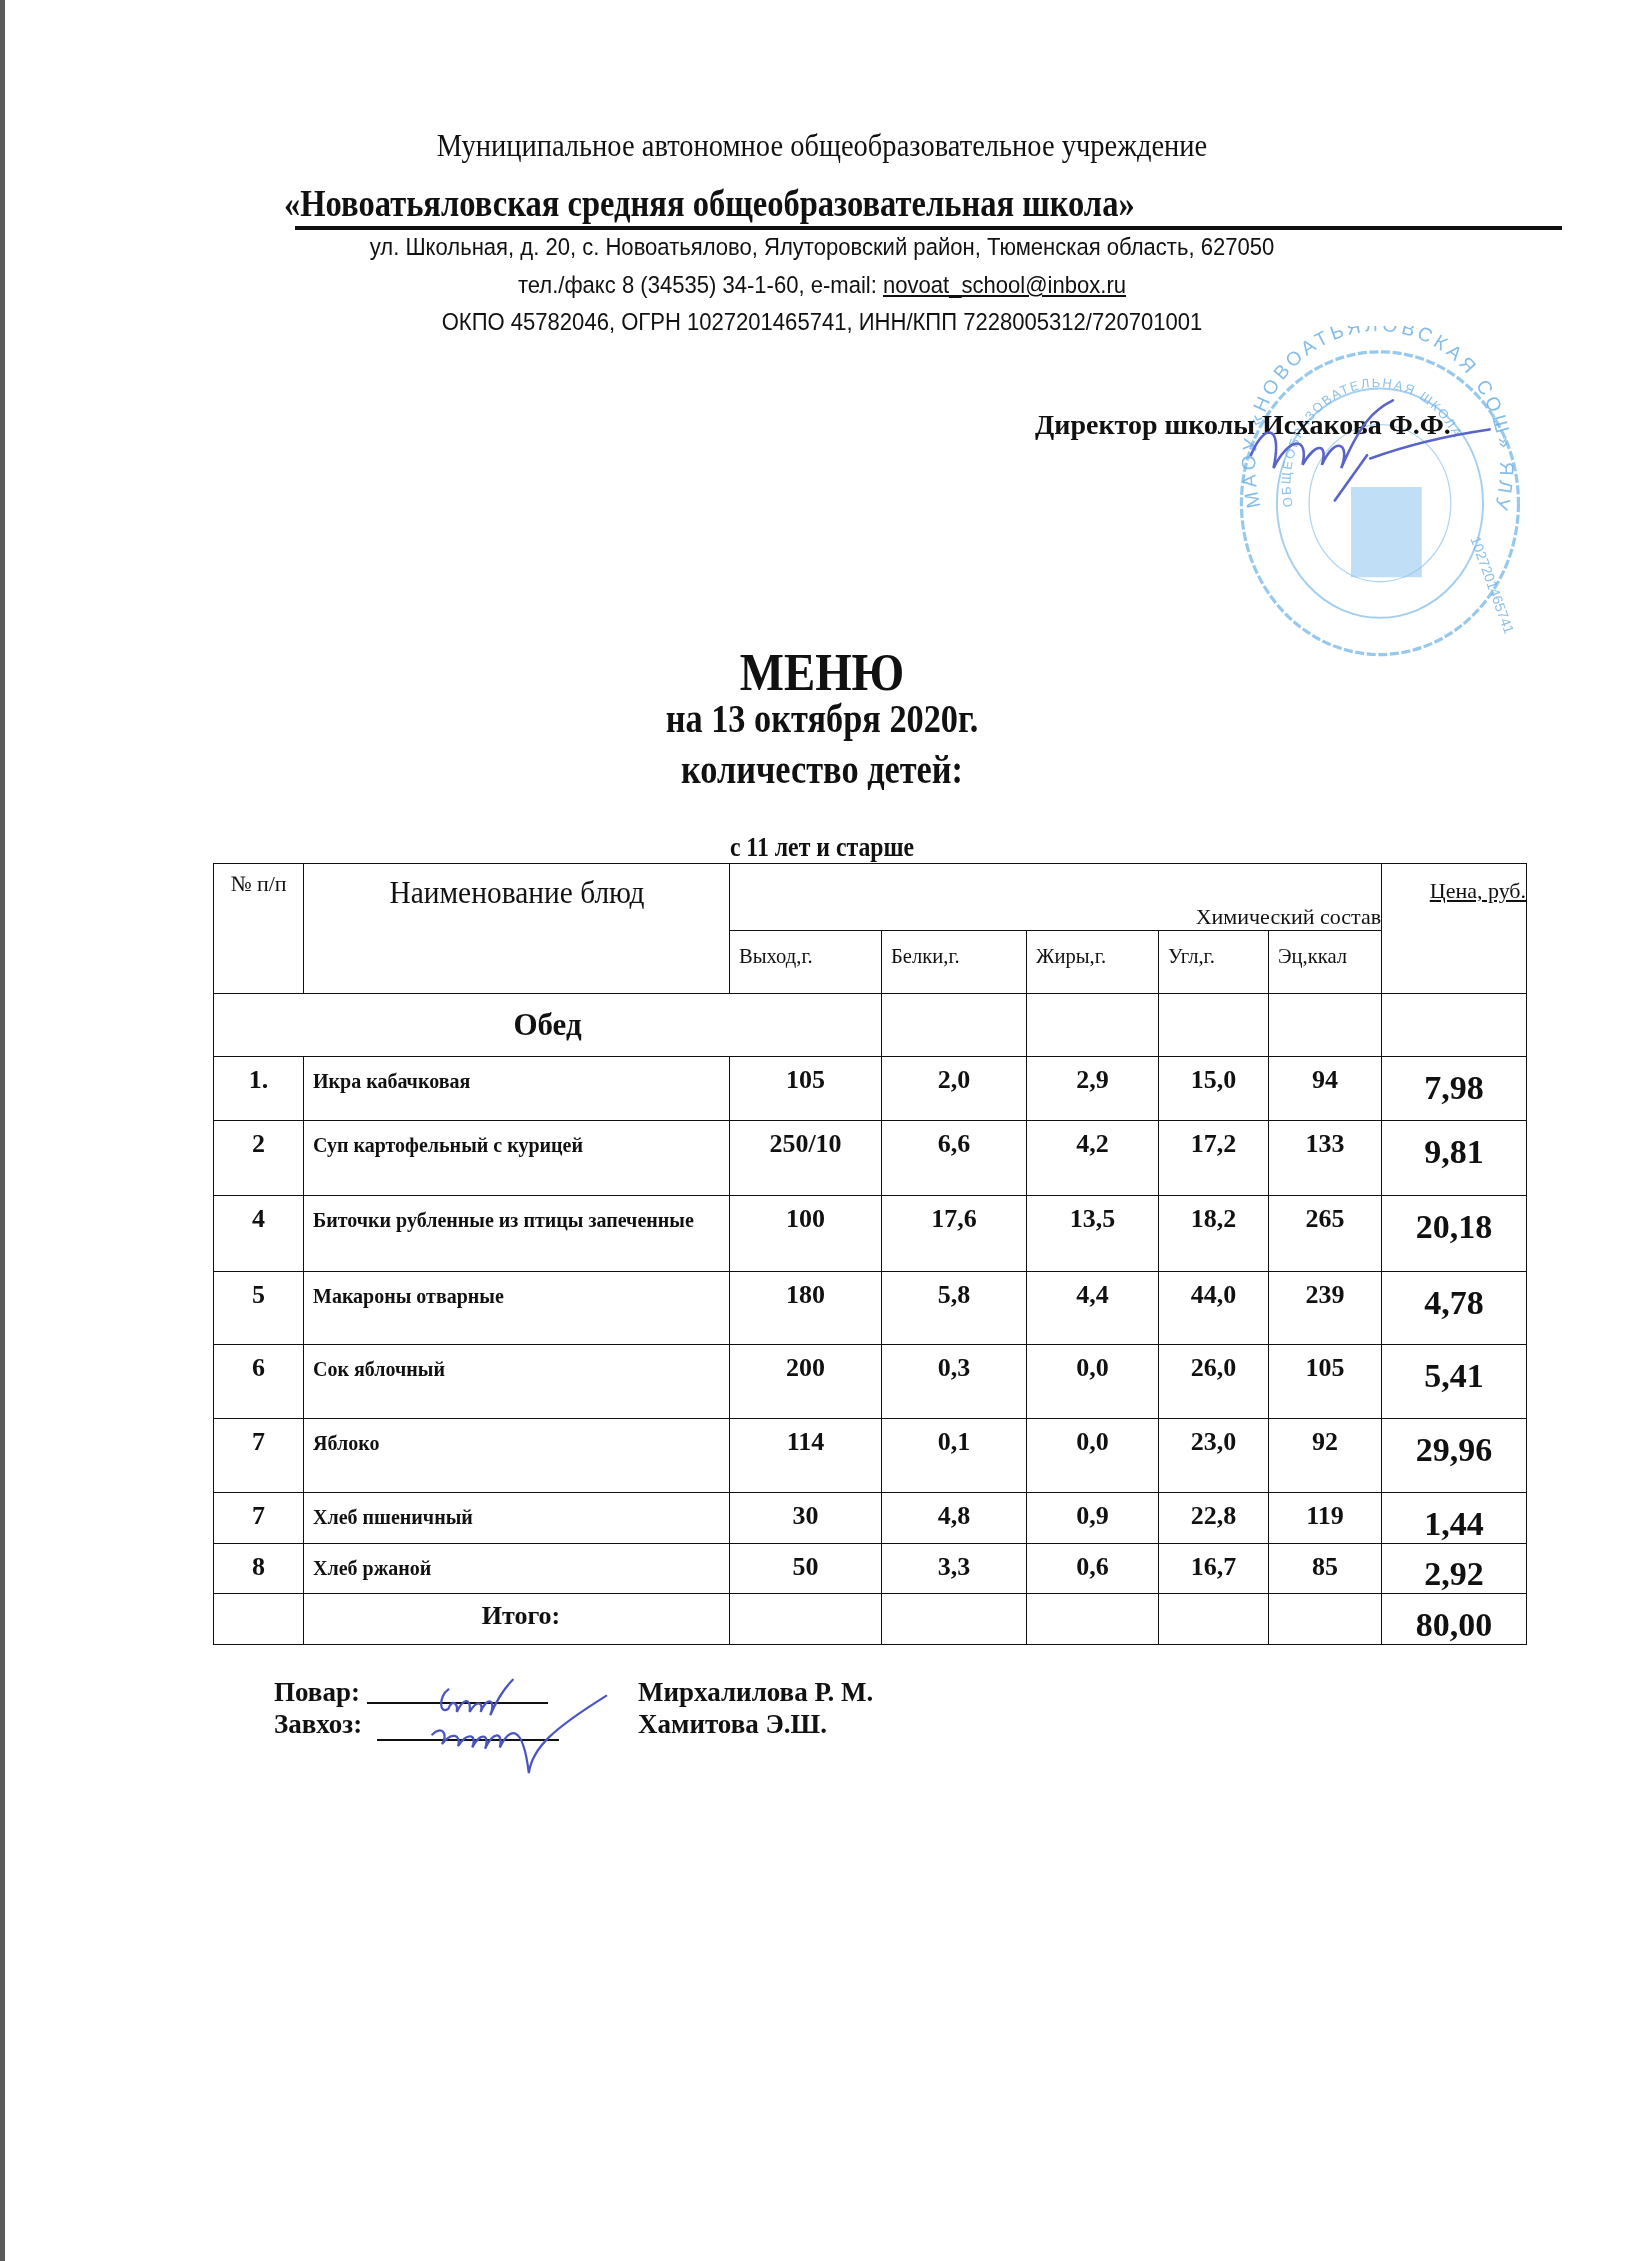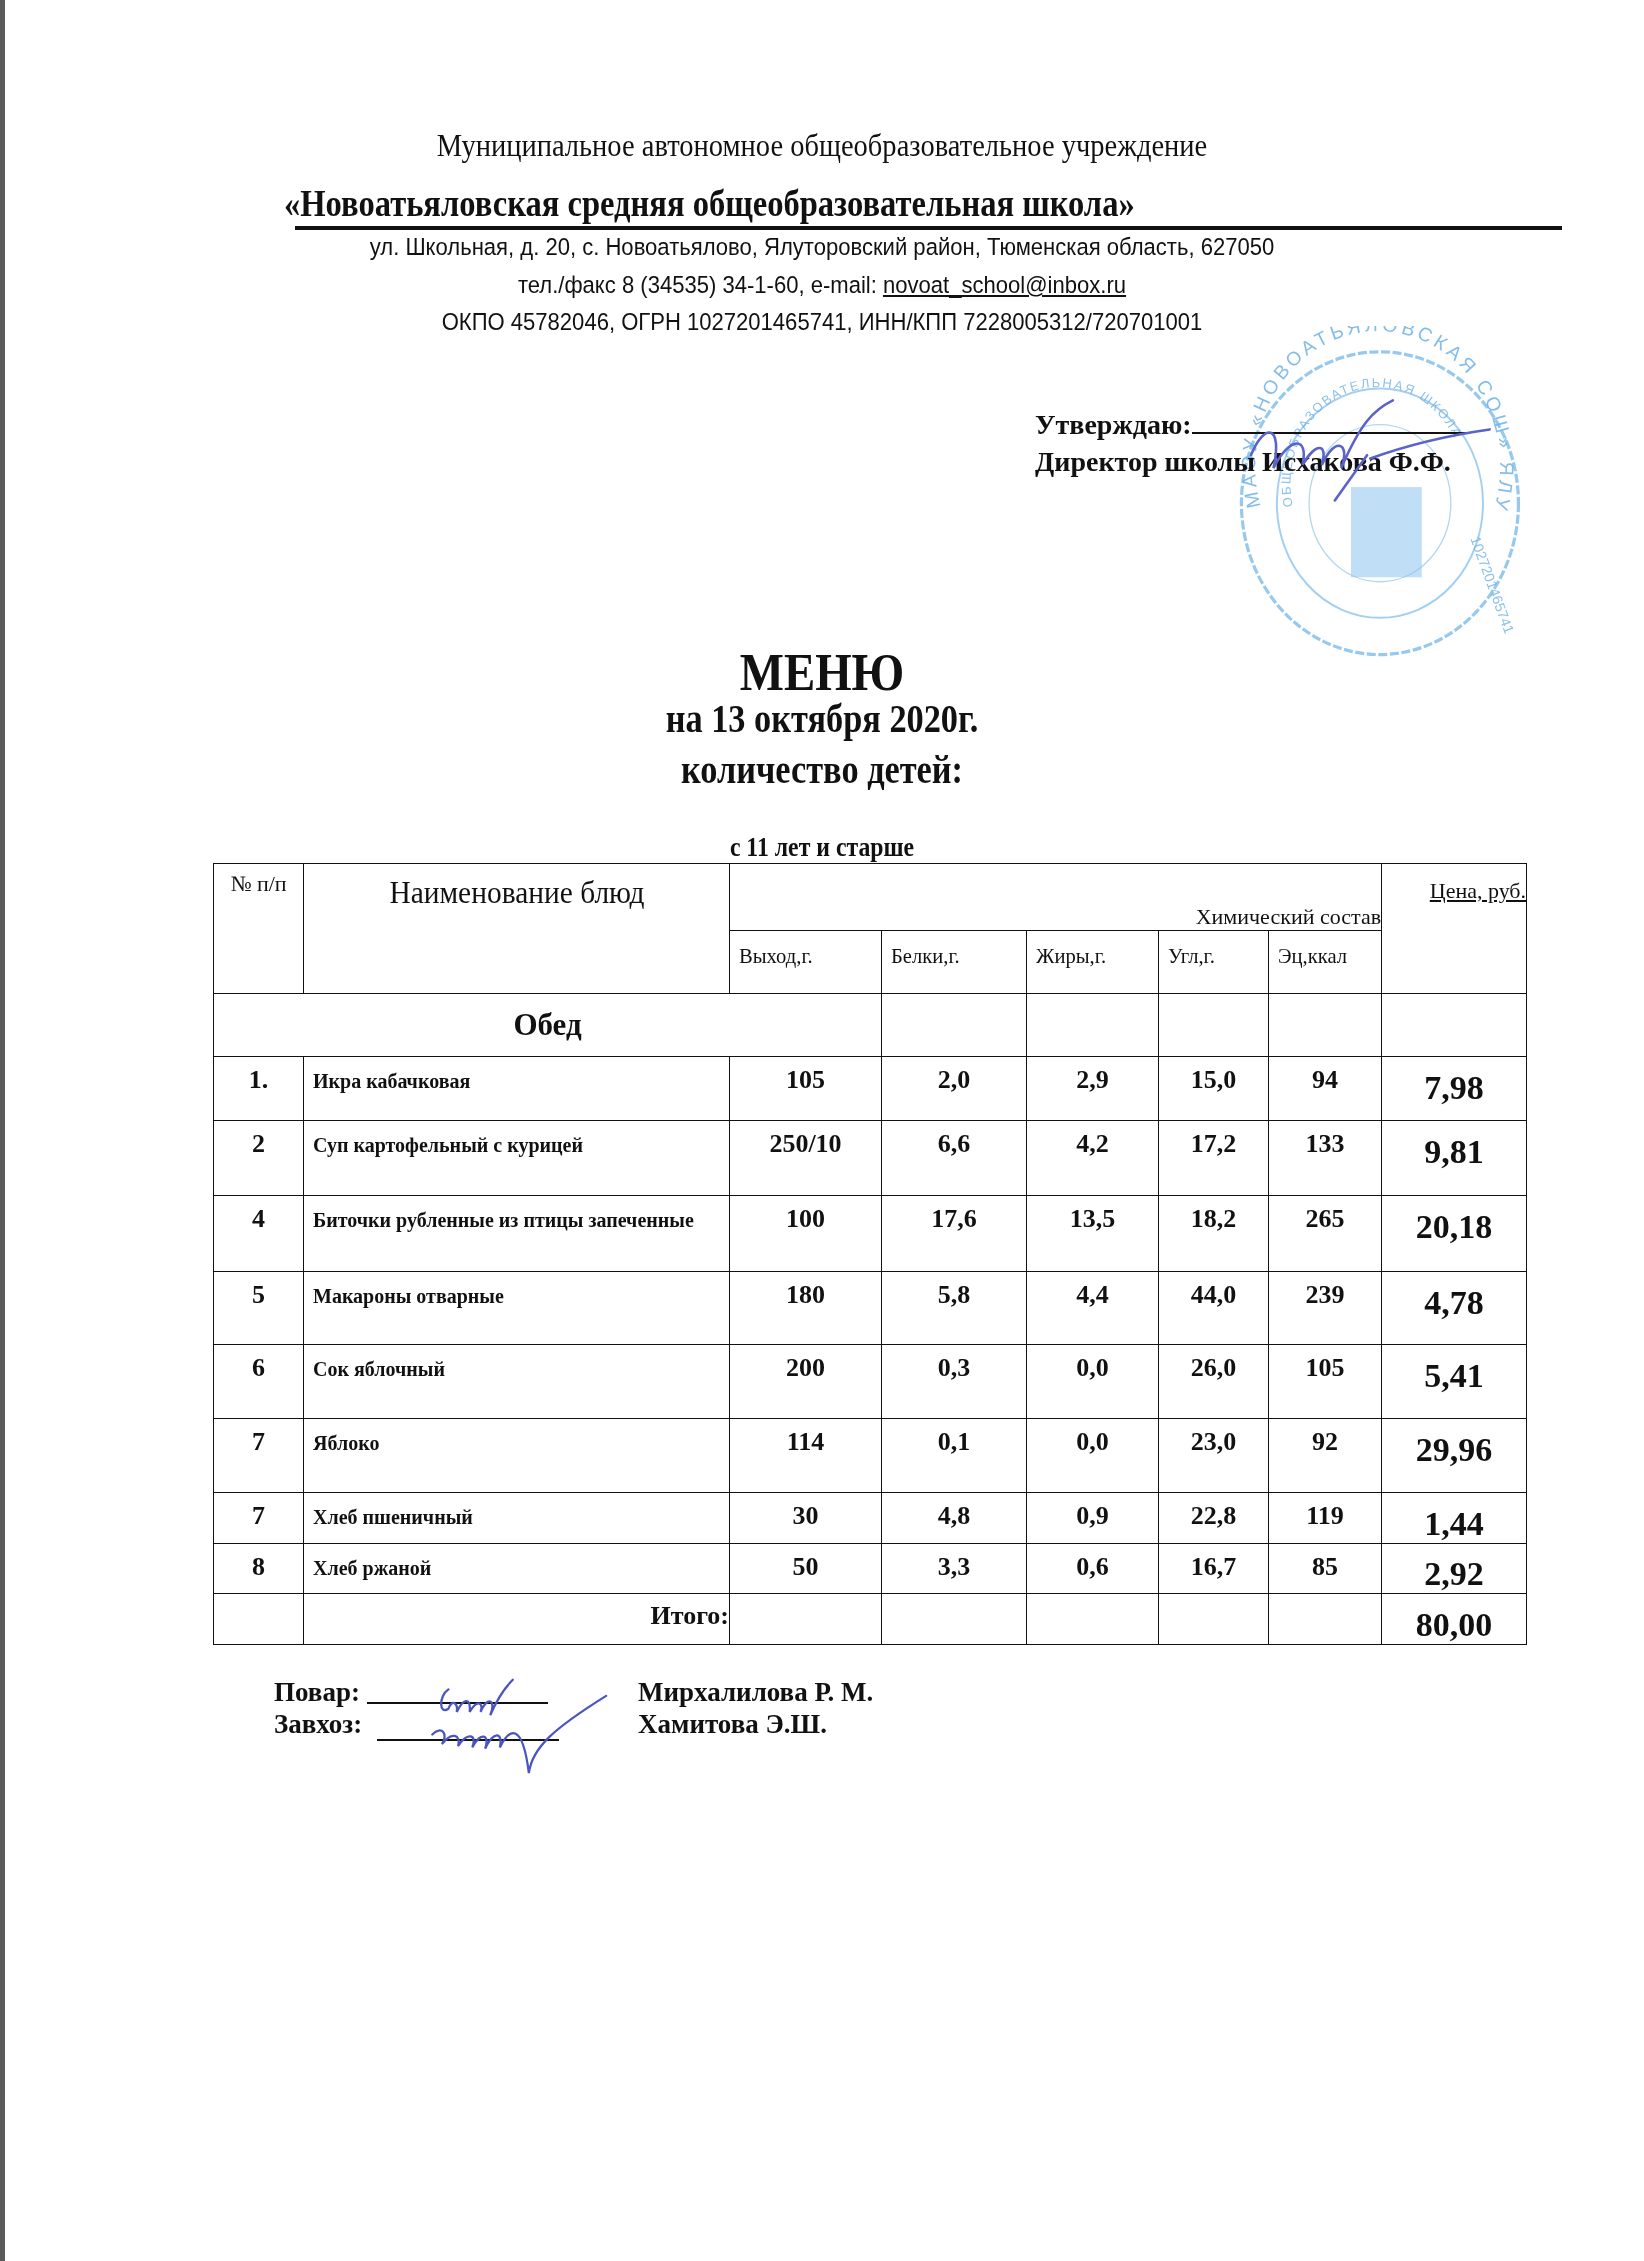--- a/index.html
+++ b/index.html
@@ -44,21 +44,21 @@
     .th-num { font-size: 22px; font-weight: normal; text-align: center; line-height: 28px; padding-top: 6.4px !important; }
     .th-name { font-size: 32px; font-weight: normal; text-align: center; padding-top: 10.3px !important; transform: scaleX(0.92); }
     .th-chem { font-size: 22px; font-weight: normal; text-align: right; padding: 27px 0 0 11.6px !important; height: 35px; vertical-align: bottom !important; }
     .th-price { font-size: 22px; font-weight: normal; text-align: right; padding: 11.6px 0 0 11.6px !important; line-height: 30px; text-decoration: underline; }
     .th-sub { font-size: 20.6px; font-weight: normal; text-align: left; padding: 10.3px 0 0 9px !important; height: 52px; line-height: 31px; }
     .obed-cell { font-size: 31px; font-weight: bold; text-align: center; vertical-align: middle !important; }
     .cell { font-size: 26px; font-weight: bold; text-align: center; padding-top: 7.7px !important; }
     .cell-name { font-size: 20px; font-weight: bold; text-align: left; padding: 7.7px 0 0 9px !important; line-height: 32px; }
     .cell-num { font-size: 26px; font-weight: bold; text-align: center; padding-top: 7.7px !important; }
     .cell-price { font-size: 34px; font-weight: bold; text-align: center; padding-top: 11.6px !important; }
-    .cell-total-label { font-size: 26px; font-weight: bold; text-align: right; padding: 6.4px 0 0 9px !important; }
+    .cell-total-label { font-size: 26px; font-weight: bold; text-align: center; padding: 6.4px 0 0 9px !important; }
 
     
     .footer { left: 274px; top: 1676px; font-size: 27px; font-weight: bold; line-height: 32px; white-space: nowrap; }
     .footer .row { position: relative; height: 32px; }
     .footer .label { position: absolute; left: 0; }
     .footer .line { position: absolute; border-bottom: 2.6px solid #111; height: 26px; }
     .footer .person { position: absolute; left: 364px; }
   </style>
 </head>
 <body>
@@ -86,23 +86,20 @@
   <text font-family="Liberation Sans, sans-serif" font-size="30" fill="#6fb2e6" opacity="0.85" letter-spacing="6">
     <textPath href="#stampArcOuter">МАОУ «НОВОАТЬЯЛОВСКАЯ СОШ» ЯЛУТОРОВСКОГО РАЙОНА ТЮМЕНСКОЙ ОБЛАСТИ</textPath>
   </text>
   <text font-family="Liberation Sans, sans-serif" font-size="20" fill="#6fb2e6" opacity="0.8" letter-spacing="3">
     <textPath href="#stampArcInner">ОБЩЕОБРАЗОВАТЕЛЬНАЯ ШКОЛА</textPath>
   </text>
   <text x="385" y="330" font-family="Liberation Sans, sans-serif" font-size="22" fill="#6fb2e6" opacity="0.8" transform="rotate(70 385 330)">1027201465741</text>
 </svg>
 
 <div class="abs approve">
-  <div>
-    <span>Утверждаю:</span><span class="sign-line"></span>
-  </div>
   <div>Директор школы Исхакова Ф.Ф.</div>
 </div>
 <svg class="abs" style="left:1238px; top:397px;" width="271" height="110" viewBox="0 0 420 170">
   <path d="M 20 90 C 40 40, 70 40, 55 110 C 80 60, 110 60, 100 105 C 120 70, 140 70, 130 105 C 150 60, 175 70, 160 110 C 190 40, 210 20, 240 5 M 200 90 L 150 160 M 205 95 C 260 75, 320 60, 390 50" fill="none" stroke="#5a64c8" stroke-width="4" stroke-linecap="round"></path>
 </svg>
 
 <div class="abs center menu-title">МЕНЮ</div>
 <div class="abs center menu-date">на 13 октября 2020г.</div>
 <div class="abs center menu-children">количество детей:</div>
 <div class="abs center menu-age">с 11 лет и старше</div>

